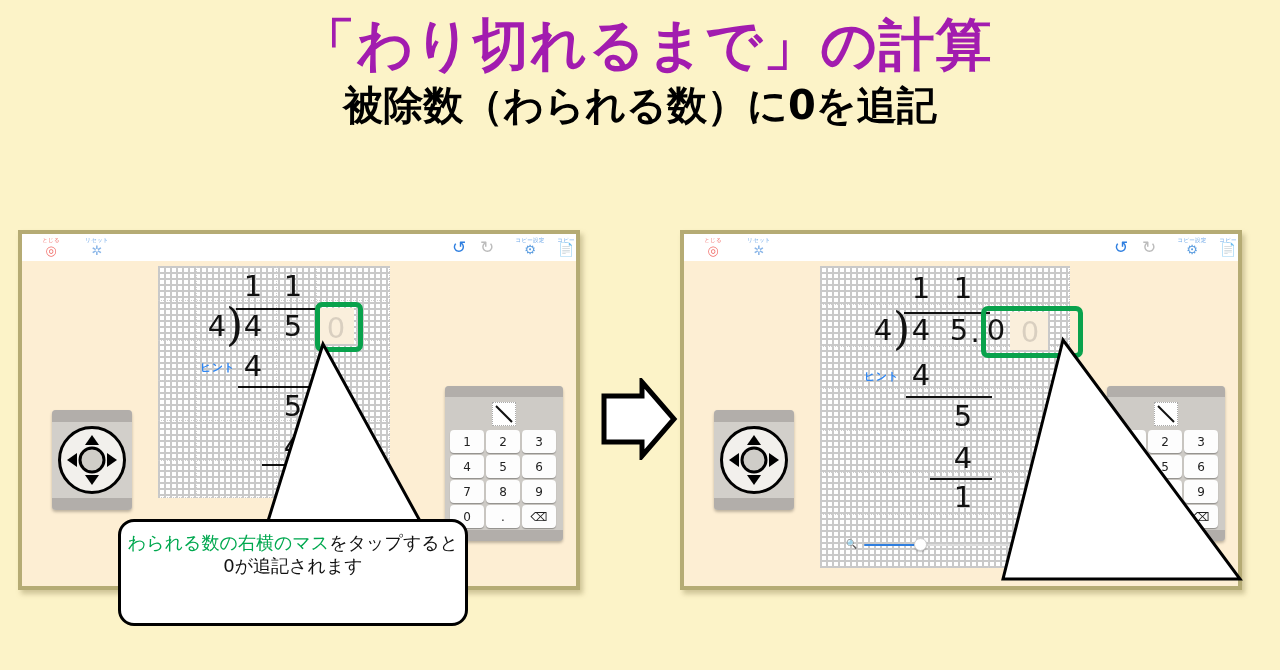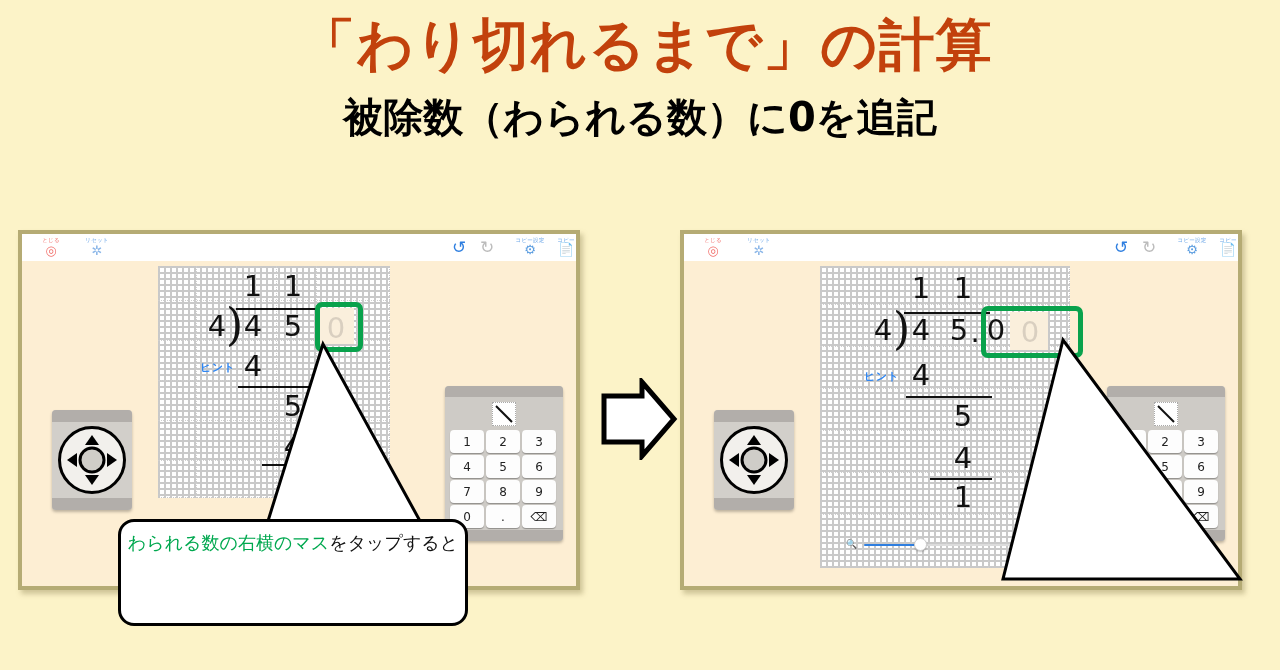--- a/index.html
+++ b/index.html
@@ -8,26 +8,26 @@
     width: 1280px; height: 670px;
     overflow: hidden;
     background: #fcf3c8;
     font-family: "DejaVu Sans", "Liberation Sans", sans-serif;
   }
   #root { position: relative; width: 1280px; height: 670px; background: #fcf3c8; }
 
   
   .heading { position: absolute; left: 0; top: 14px; width: 1280px; text-align: center; }
   .title {
-    font-size: 56px; font-weight: bold; color: #c2410c;
+    font-size: 56px; font-weight: bold; color: #a21caf;
     letter-spacing: 1px; line-height: 1.1; white-space: nowrap; margin-left: 12px;
   }
   .subtitle {
     font-size: 40px; font-weight: bold; color: #000;
-    line-height: 1.25; white-space: nowrap; margin-top: 16px;
+    line-height: 1.25; white-space: nowrap; margin-top: 4px;
   }
 
   
   .panel {
     position: absolute;
     background: #fdeed3;
     border: 4px solid #b5ab74;
     box-shadow: 3px 4px 5px rgba(120,110,60,.35);
     overflow: hidden;
   }
@@ -398,16 +398,17 @@
     </svg>
   </div>
 
   <svg class="leader">
     <polygon points="323,344 268,521 420,521" fill="#ffffff" stroke="#000000" stroke-width="3"></polygon>
     <polygon points="1063,340 1003,579 1240,579" fill="#ffffff" stroke="#000000" stroke-width="3"></polygon>
   </svg>
 
   <div class="callout" id="callout-left">
     <div class="co-line1"><span class="co-green">わられる数の右横のマス</span><span>をタップすると</span></div>
+    <div class="co-line2">0が追記されます</div>
   </div>
 
 
 </div>
 
 </body></html>

